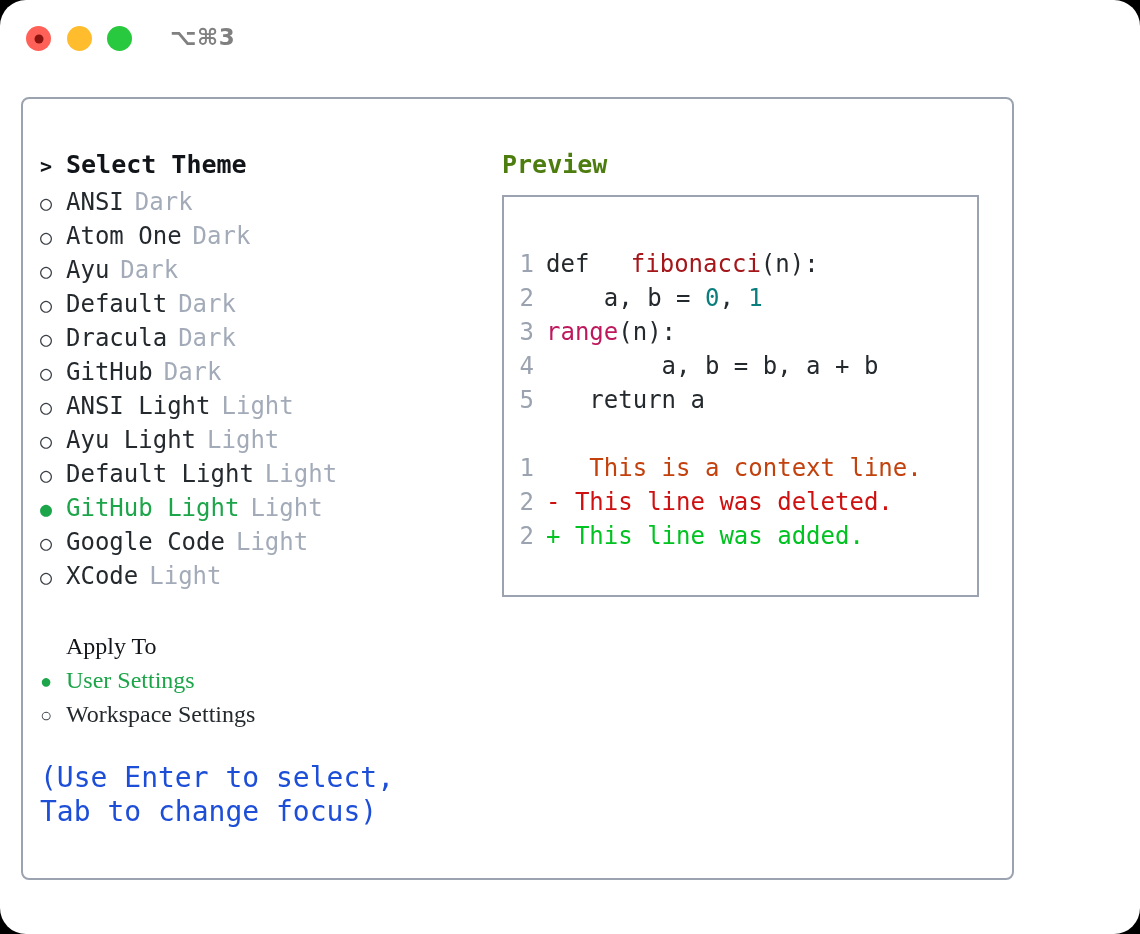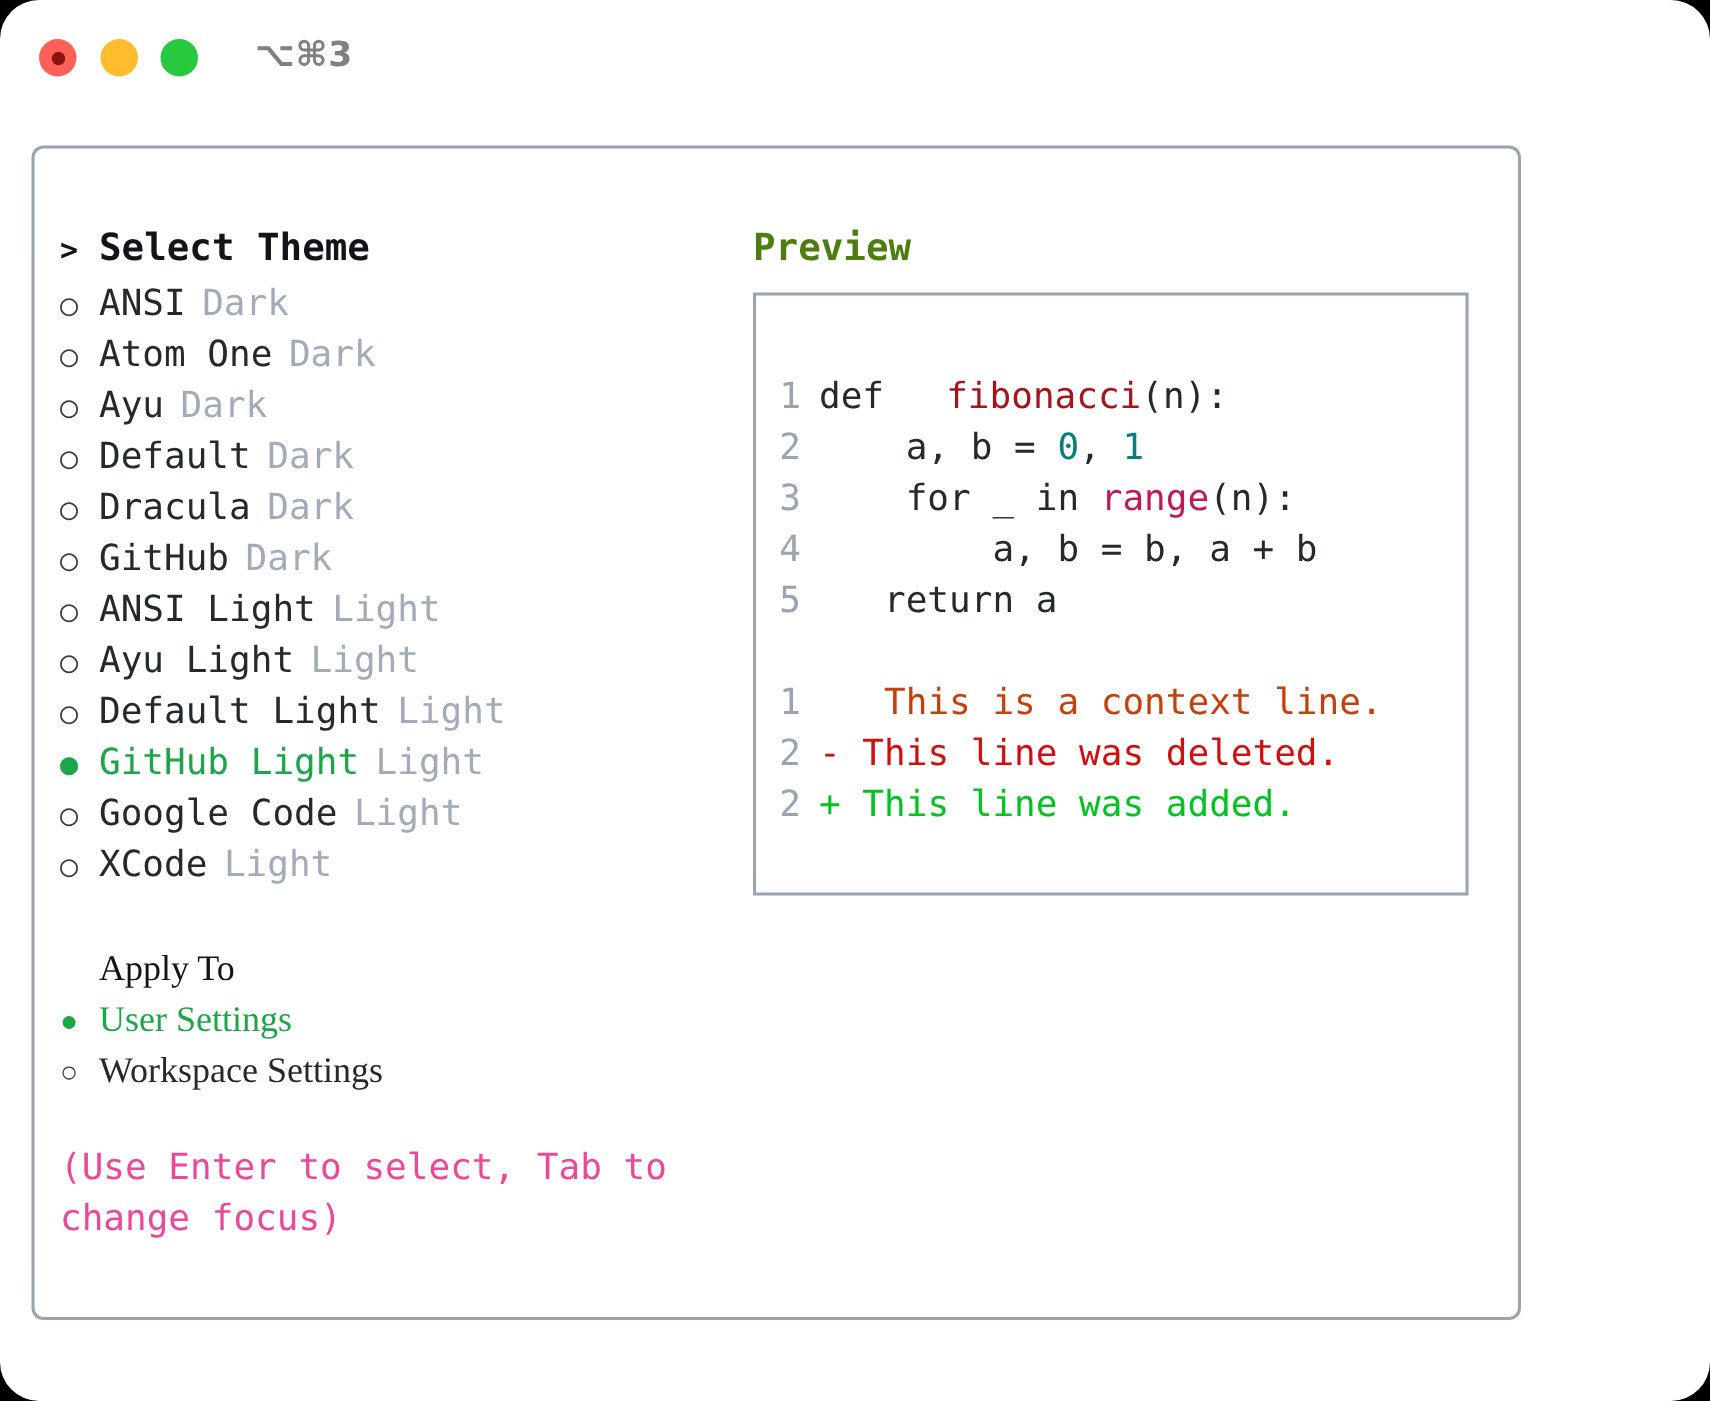--- a/index.html
+++ b/index.html
@@ -115,23 +115,23 @@
     height: 34px;
     font-size: 24px;
     line-height: 34px;
     color: #111418;
   }
   #apply-to-header .marker { color: transparent; }
 
   #hint-text {
     margin-top: 30px;
     width: 420px;
-    font-size: 24px;
-    line-height: 34px;
-    color: #ec4899;
+    font-size: 28px;
+    line-height: 34px;
+    color: #1d4ed8;
   }
 
   
   #preview-column {
     position: absolute;
     left: 479px; top: 48px;
     width: 500px;
   }
   #preview-heading {
     font-size: 25px;
@@ -272,21 +272,21 @@
 
       <div id="hint-text">(Use Enter to select, Tab to change focus)</div>
     </div>
 
     <div id="preview-column">
       <div id="preview-heading">Preview</div>
       <div id="preview-box">
         <div id="code-block">
             <div class="code-line"><span class="lineno">1</span><span class="codetext">def </span><span class="tok-fn">fibonacci</span><span class="codetext">(n):</span></div>
             <div class="code-line"><span class="lineno">2</span><span class="codetext">    a, b = </span><span class="tok-num">0</span><span class="codetext">, </span><span class="tok-num">1</span></div>
-            <div class="code-line"><span class="lineno">3</span><span class="codetext">    for _ in </span><span class="tok-builtin">range</span><span class="codetext">(n):</span></div>
+            <div class="code-line"><span class="lineno">3</span><span class="tok-builtin">range</span><span class="codetext">(n):</span></div>
             <div class="code-line"><span class="lineno">4</span><span class="codetext">        a, b = b, a + b</span></div>
             <div class="code-line"><span class="lineno">5</span><span class="codetext">   return a</span></div>
           </div>
         <div class="diff-gap"></div>
         <div id="diff-block">
             <div class="code-line"><span class="lineno">1</span><span class="diff-context"> </span><span class="diff-context">  This is a context line.</span></div>
             <div class="code-line"><span class="lineno">2</span><span class="diff-del">-</span><span class="diff-del"> This line was deleted.</span></div>
             <div class="code-line"><span class="lineno">2</span><span class="diff-add">+</span><span class="diff-add"> This line was added.</span></div>
           </div>
       </div>

